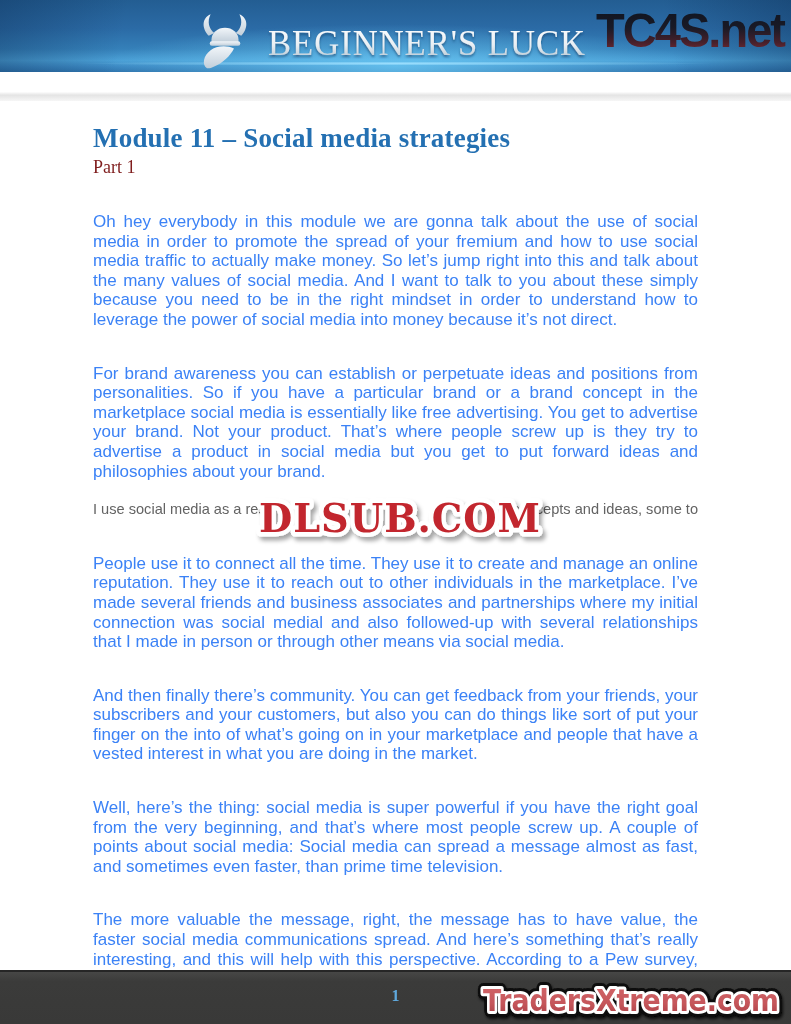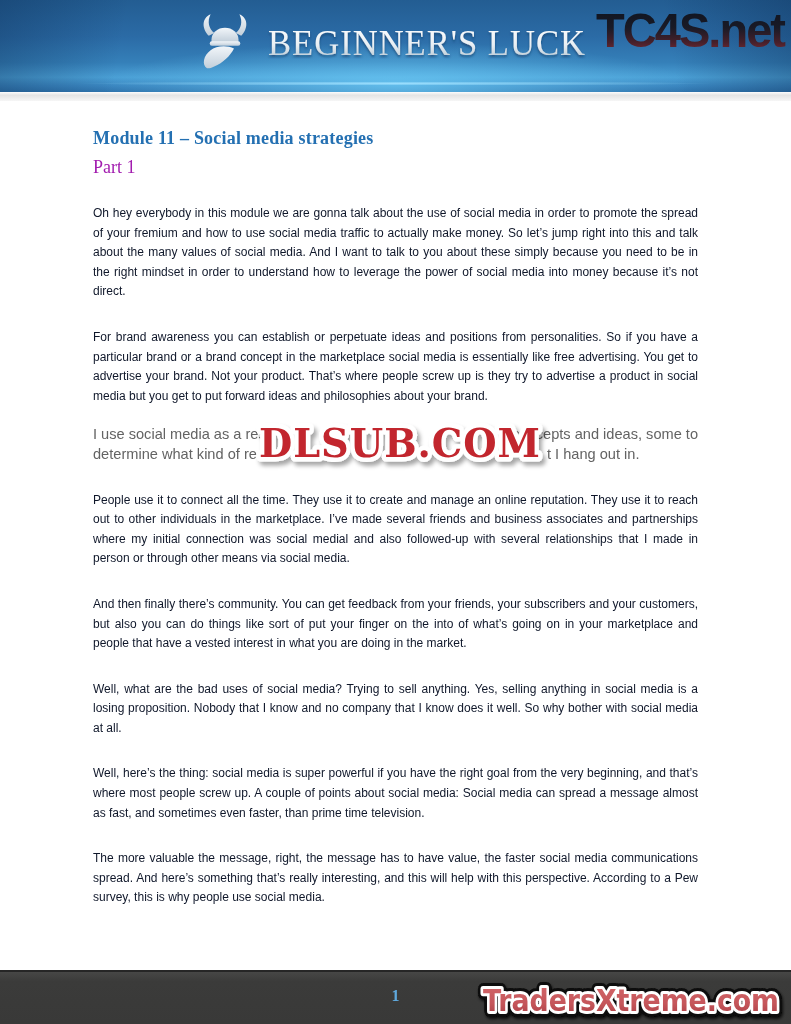--- a/index.html
+++ b/index.html
@@ -2,21 +2,21 @@
 <html><head>
 <meta charset="utf-8">
 <style>
   html,body{margin:0;padding:0;}
   body{
     width:791px;height:1024px;background:#ffffff;position:relative;overflow:hidden;
     font-family:"Liberation Sans",sans-serif;
   }
   
   .banner{
-    position:absolute;top:0;left:0;width:791px;height:92px;
+    position:absolute;top:0;left:0;width:791px;height:72px;
     background:
       radial-gradient(ellipse 420px 60px at 50% 92%, rgba(110,205,248,0.75), rgba(110,205,248,0) 70%),
       linear-gradient(180deg,#235d92 0%,#2b6ba6 40%,#3580b9 68%,#4a9fd5 84%,#3a86c0 93%,#2f74ad 100%);
     text-align: center;
   }
   .banner .corner-shade{
     position:absolute;inset:0;
     background:
       linear-gradient(100deg, rgba(10,40,78,0.35) 0%, rgba(10,40,78,0) 16%),
       linear-gradient(260deg, rgba(10,40,78,0.35) 0%, rgba(10,40,78,0) 16%);
@@ -33,28 +33,28 @@
   .header-strip{
     position:absolute;top:92px;left:0;width:791px;height:9px;
     background:linear-gradient(180deg,#fdfdfd 0%,#e4e4e4 35%,#f6f6f6 100%);
   }
   
   .content{
     position:absolute;top:101px;left:93px;width:605px;color:#636363;
   }
   h1.doc-title{
     margin:22px 0 0 0;font-family:"Liberation Serif",serif;font-weight:700;
-    font-size:18px;line-height:30px;color:#2470b2;letter-spacing:0.2px;
+    font-size:27px;line-height:30px;color:#2470b2;letter-spacing:0.2px;
   }
   h2.doc-subtitle{
     margin:3px 0 0 0;font-family:"Liberation Serif",serif;font-weight:400;
-    font-size:18px;line-height:22px;color:#a21caf;
+    font-size:18px;line-height:22px;color:#7f1d1d;
   }
   p.body-par{
-    margin:26px 0 0 0;font-size:12px;line-height:19.6px;text-align:justify;color:#0f172a;
+    margin:34px 0 0 0;font-size:17px;line-height:19.6px;text-align:justify;color:#3b82f6;
   }
   
   .wm-para{position:relative;margin-top:19px;font-size:14.6px;line-height:19.6px;color:#636363;}
   .wm-line1{display:flex;justify-content:space-between;text-align:right;}
   .wm-line2{position:relative;height:19.6px;}
   .wm-line2 .frag-r{position:absolute;left:454px;top:0;white-space:nowrap;}
   .dlsub-wrap{position:absolute;left:157px;top:-13px;pointer-events:none;}
   
   .page-footer{
     position:absolute;left:0;top:970px;width:791px;height:54px;
@@ -128,41 +128,36 @@
   <h2 class="doc-subtitle">Part 1</h2>
 
   <p class="body-par">Oh hey everybody in this module we are gonna talk about the use of social media in order to promote the spread of your fremium and how to use social media traffic to actually make money. So let’s jump right into this and talk about the many values of social media. And I want to talk to you about these simply because you need to be in the right mindset in order to understand how to leverage the power of social media into money because it’s not direct.</p>
   <p class="body-par">For brand awareness you can establish or perpetuate ideas and positions from personalities. So if you have a particular brand or a brand concept in the marketplace social media is essentially like free advertising. You get to advertise your brand. Not your product. That’s where people screw up is they try to advertise a product in social media but you get to put forward ideas and philosophies about your brand.</p>
 
   <div class="wm-para">
     <div class="wm-line1">
       <span>I use social media as a rese</span>
       <span>concepts and ideas, some to</span>
     </div>
-    <div class="wm-line2">
-      <span>determine what kind of re</span>
-      <span class="frag-r">t I hang out in.</span>
-    </div>
     <div class="dlsub-wrap">
       <svg width="300" height="62" viewBox="0 0 300 62">
         <defs>
           <filter id="dsf" x="-15%" y="-15%" width="130%" height="140%">
             <feDropShadow dx="3" dy="4" stdDeviation="2" flood-color="#000000" flood-opacity="0.35"></feDropShadow>
           </filter>
         </defs>
         <g filter="url(#dsf)">
           <text x="150" y="45" text-anchor="middle" textLength="282" lengthAdjust="spacingAndGlyphs" font-family="DejaVu Serif, serif" font-size="40" font-weight="bold" letter-spacing="1" fill="#c2272d" stroke="#ffffff" stroke-width="9" stroke-linejoin="round" style="paint-order:stroke fill">DLSUB.COM</text>
         </g>
       </svg>
     </div>
   </div>
 
   <p class="body-par">People use it to connect all the time. They use it to create and manage an online reputation. They use it to reach out to other individuals in the marketplace. I’ve made several friends and business associates and partnerships where my initial connection was social medial and also followed-up with several relationships that I made in person or through other means via social media.</p>
   <p class="body-par">And then finally there’s community. You can get feedback from your friends, your subscribers and your customers, but also you can do things like sort of put your finger on the into of what’s going on in your marketplace and people that have a vested interest in what you are doing in the market.</p>
-  <p class="body-par">Well, what are the bad uses of social media? Trying to sell anything. Yes, selling anything in social media is a losing proposition. Nobody that I know and no company that I know does it well. So why bother with social media at all.</p>
   <p class="body-par">Well, here’s the thing: social media is super powerful if you have the right goal from the very beginning, and that’s where most people screw up. A couple of points about social media: Social media can spread a message almost as fast, and sometimes even faster, than prime time television.</p>
   <p class="body-par">The more valuable the message, right, the message has to have value, the faster social media communications spread. And here’s something that’s really interesting, and this will help with this perspective. According to a Pew survey, this is why people use social media.</p>
 </main>
 
 <footer class="page-footer">
   <div class="page-number">1</div>
   <div class="tx-wrap">
     <svg width="312" height="46" viewBox="0 0 312 46">
       <defs>
         <linearGradient id="txg" x1="0" y1="0" x2="0" y2="1">

